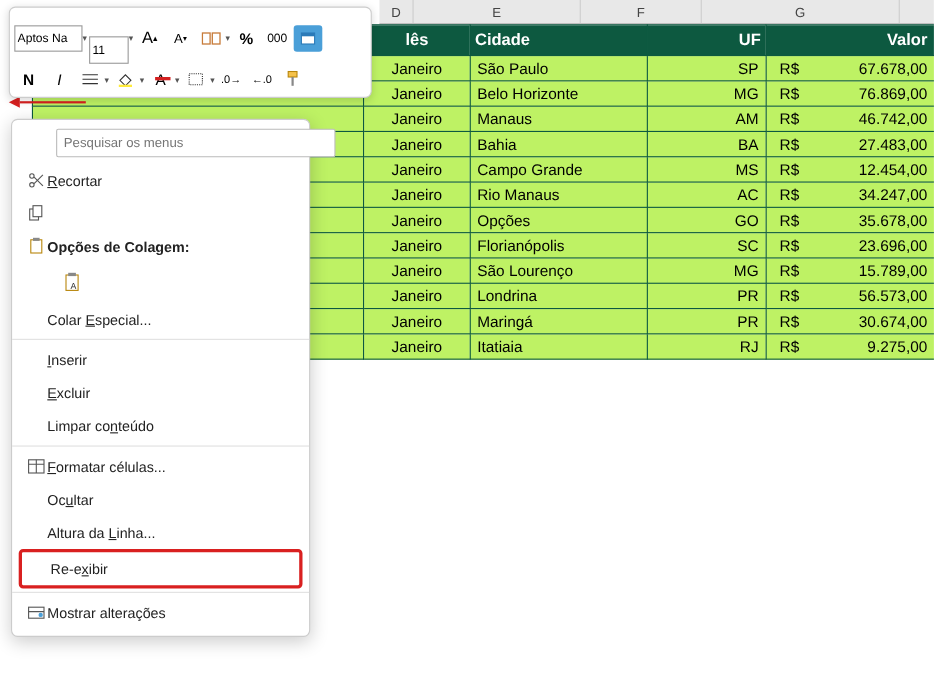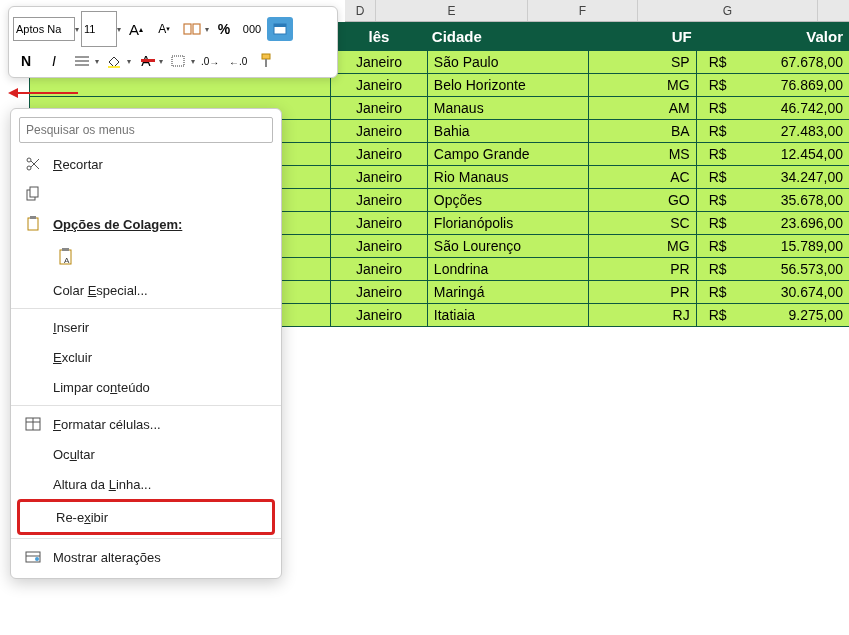--- a/index.html
+++ b/index.html
@@ -7,21 +7,21 @@
 
 .mini-toolbar {
   position: absolute; top: 6px; left: 8px;
   background: #fff; border: 1px solid #ccc; border-radius: 6px;
   padding: 4px; width: 330px;
   box-shadow: 0 2px 8px rgba(0,0,0,0.15);
   display: flex; flex-direction: column; gap: 2px;
 }
 .mini-row { display: flex; align-items: center; gap: 2px; }
 .font-select { width: 62px; height: 24px; font-size: 11px; border: 1px solid #999; padding: 0 2px; }
-.size-select { width: 36px; height: 36px; font-size: 11px; border: 1px solid #999; padding: 0 2px; }
+.size-select { width: 36px; height: 25px; font-size: 11px; border: 1px solid #999; padding: 0 2px; margin-top: 22px; }
 .tb-btn { width: 26px; height: 24px; display: flex; align-items: center; justify-content: center; font-size: 14px; cursor: pointer; border-radius: 3px; }
 .color-bar { display:inline-block; width:14px; height:3px; position:relative; top:6px; }
 .dropdown-arrow { font-size: 8px; margin-left: -2px; color: #555; }
 
 .col-headers {
   position: absolute; top: 0; left: 345px; right: 0; height: 22px;
   display: flex; background: #e8e8e8; border-bottom: 1px solid #bbb;
 }
 .col-header { flex: 0 0 auto; text-align: center; font-size: 12px; color: #444; border-right: 1px solid #ccc; line-height: 22px; }
 .col-d { width: 31px; }
@@ -46,32 +46,32 @@
 .arrow-line { width: 60px; height: 2px; background: #d92020; }
 .arrow-head { width: 0; height: 0; border-top: 5px solid transparent; border-bottom: 5px solid transparent; border-right: 10px solid #d92020; }
 
 .context-menu {
   position: absolute; top: 108px; left: 10px; width: 272px;
   background: #fff; border: 1px solid #ccc; border-radius: 6px;
   box-shadow: 0 4px 16px rgba(0,0,0,0.2); padding: 6px 0;
   font-size: 13px;
 }
 .menu-search { margin: 2px 8px 6px 8px; }
-.menu-search input { width: 100%; height: 26px; border: 1px solid #bbb; border-radius: 2px; padding: 0 6px; font-size: 12px; }
+.menu-search input { width: 100%; height: 26px; border: 1px solid #bbb; border-radius: 2px; padding: 0 6px; font-size: 12px; margin-left: 32px; }
 .menu-item {
   display: flex; align-items: center; padding: 6px 12px; cursor: pointer;
-  gap: 10px; color: #222;
+  gap: 0; color: #222;
 }
 .menu-icon { width: 20px; height: 18px; display: flex; align-items: center; justify-content: center; }
 .menu-label { flex: 1; }
 .menu-label u { text-decoration: underline; }
 .menu-sep { height: 1px; background: #e0e0e0; margin: 3px 0; }
 .paste-options { padding: 4px 12px 4px 42px; }
 .paste-btn { display: inline-flex; width: 28px; height: 28px; border: 1px solid transparent; border-radius: 3px; align-items: center; justify-content: center; }
-.menu-bold { font-weight: bold; text-decoration: underline; }
+.menu-bold { font-weight: bold; }
 .highlight-box { border: 3px solid #d92020; border-radius: 4px; margin: 0 6px; }
 </style>
 </head>
 <body>
 
 <div class="col-headers">
   <div class="col-header col-d">D</div>
   <div class="col-header col-e">E</div>
   <div class="col-header col-f">F</div>
   <div class="col-header col-g">G</div>

